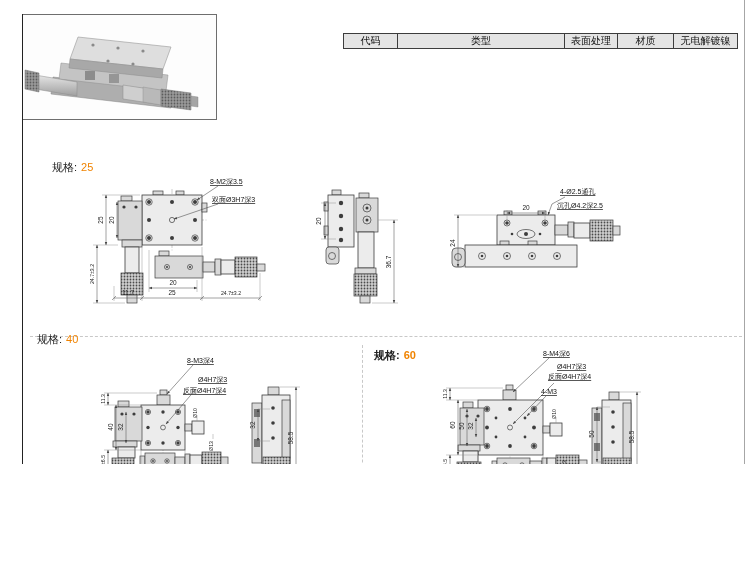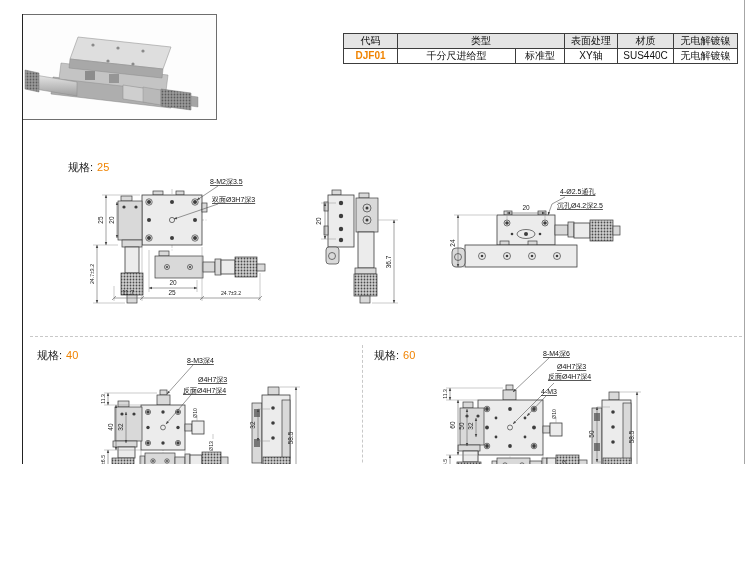--- a/index.html
+++ b/index.html
@@ -88,41 +88,33 @@
         <col style="width:64px">
       </colgroup>
     <tbody>
         <tr class="hd">
       <td>代码</td>
       <td colspan="2">类型</td>
       <td>表面处理</td>
       <td>材质</td>
       <td>无电解镀镍</td>
     </tr>
-    <tr>
-      <td class="code">DJF01</td>
-      <td>千分尺进给型</td>
-      <td>标准型</td>
-      <td>XY轴</td>
-      <td>SUS440C</td>
-      <td>无电解镀镍</td>
-    </tr>
   </tbody>
     </table>
 
   <div class="sep-h"></div>
   <div class="sep-v"></div>
 
-  <div class="sec-label" style="left:68px;top:160px;">
+  <div class="sec-label" style="left:52px;top:160px;">
     <span>规格:</span><span class="num">25</span>
   </div>
-  <div class="sec-label" style="left:37px;top:348px;">
+  <div class="sec-label" style="left:37px;top:332px;">
     <span>规格:</span><span class="num">40</span>
   </div>
-  <div class="sec-label" style="left:374px;top:348px;">
+  <div class="sec-label" style="left:374px;top:348px;font-weight:bold;">
     <span>规格:</span><span class="num">60</span>
   </div>
 
   <svg class="drawing" style="left:60px;top:170px;" width="560" height="152" viewBox="0 0 560 152">
     <defs>
       <pattern id="kA" width="3" height="3" patternUnits="userSpaceOnUse">
         <rect width="3" height="3" fill="#cfcfcf"></rect>
           <circle cx="1.5" cy="1.5" r="0.9" fill="#4a4a4a"></circle>
       </pattern>
       <marker id="aA" markerWidth="7" markerHeight="6" refX="5.5" refY="3" orient="auto-start-reverse">

